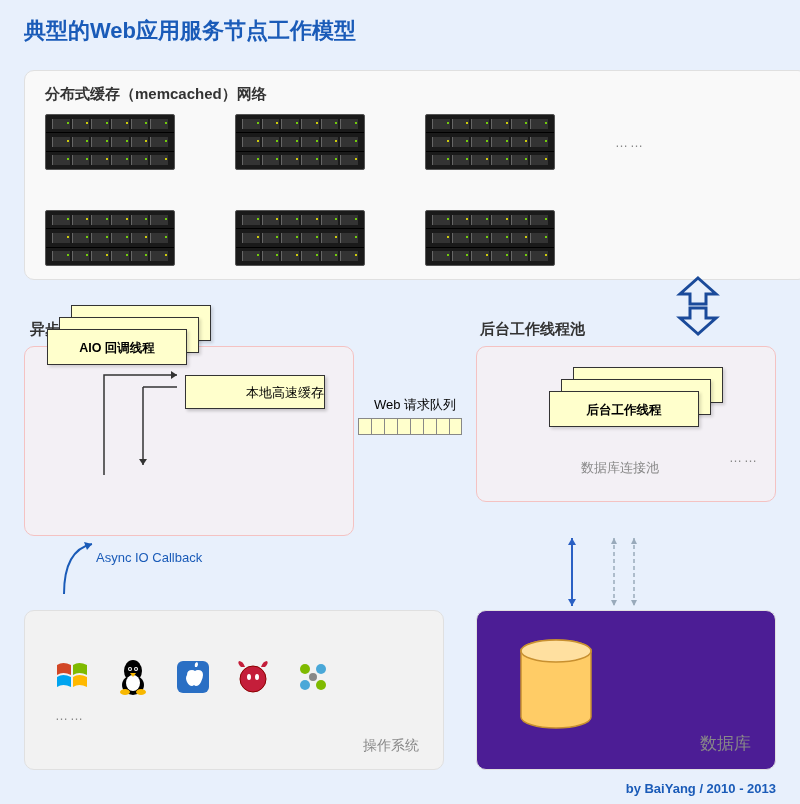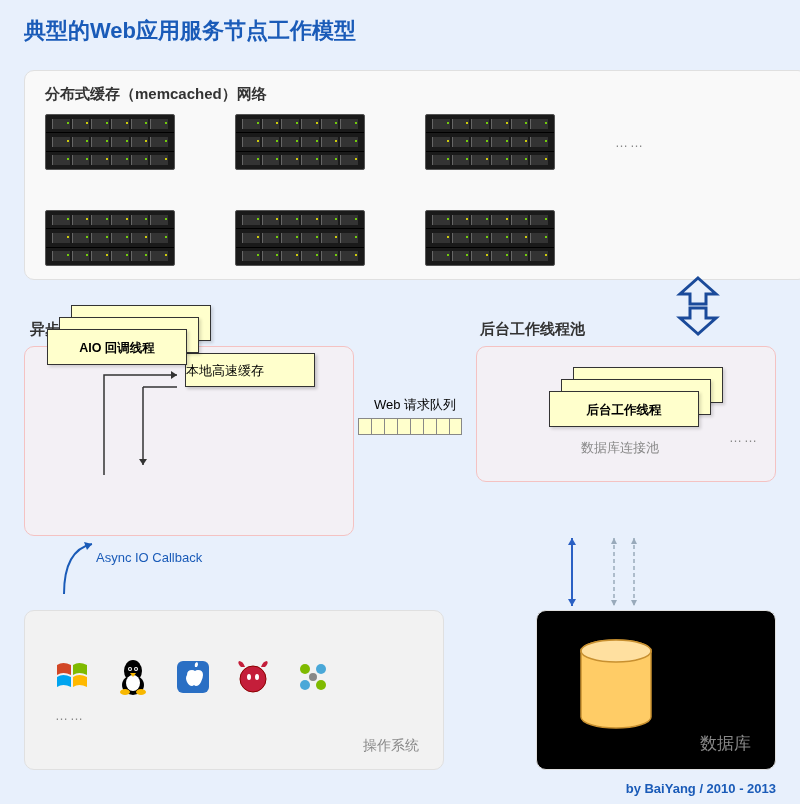--- a/index.html
+++ b/index.html
@@ -18,31 +18,31 @@
 .bay::after { content: ''; position: absolute; right: 1px; top: 3px; width: 2px; height: 2px; background: #8f0; border-radius: 50%; }
 .bay.y::after { background: #ff0; }
 .ellipsis { color: #888; font-size: 13px; letter-spacing: 2px; align-self: center; }
 
 
 .big-arrow { position: absolute; top: 276px; right: 72px; width: 60px; height: 60px; }
 
 
 .io-label { position: absolute; top: 320px; left: 30px; }
 .io-panel { position: absolute; top: 346px; left: 24px; width: 330px; height: 190px; border: 1px solid #f4c2c2; border-radius: 10px; background: rgba(250,240,240,0.6); }
-.local-cache { position: absolute; top: 6px; left: 160px; width: 130px; height: 34px; background: #ffffcc; border: 1px solid #333; text-align: left; line-height: 34px; font-size: 13px; box-shadow: 2px 2px 3px rgba(0,0,0,0.2); }
+.local-cache { position: absolute; top: 28px; left: 160px; width: 140px; height: 34px; background: #ffffcc; border: 1px solid #333; text-align: right; line-height: 34px; font-size: 13px; box-shadow: 2px 2px 3px rgba(0,0,0,0.2); }
 .aio-stack { position: absolute; bottom: 18px; left: 22px; }
 .card { width: 140px; height: 36px; background: #ffffcc; border: 1px solid #333; box-shadow: 2px 2px 3px rgba(0,0,0,0.15); text-align: center; line-height: 36px; font-size: 12.5px; font-weight: bold; }
 .stack { position: relative; }
 .stack .c1 { position: absolute; top: -24px; left: 24px; text-align: center; font-size: 11px; color: #888; line-height: 30px; }
 .stack .c2 { position: absolute; top: -12px; left: 12px; }
 .stack .c3 { position: relative; }
 
 
 .be-label { position: absolute; top: 320px; left: 480px; }
-.be-panel { position: absolute; top: 346px; right: 24px; width: 300px; height: 136px; border: 1px solid #f4c2c2; border-radius: 10px; background: rgba(250,240,240,0.6); }
+.be-panel { position: absolute; top: 346px; right: 24px; width: 300px; height: 156px; border: 1px solid #f4c2c2; border-radius: 10px; background: rgba(250,240,240,0.6); }
 .be-stack { position: absolute; top: 44px; left: 72px; }
 .dbpool-label { position: absolute; bottom: 24px; left: 104px; font-size: 13px; color: #888; text-align: center; }
 .be-ellipsis { position: absolute; bottom: 36px; right: 16px; }
 
 
 .queue-label { position: absolute; top: 396px; left: 374px; font-size: 13px; font-weight: normal; }
 .queue { position: absolute; top: 418px; left: 358px; display: flex; }
 .qcell { width: 13px; height: 17px; background: #ffffcc; border: 1px solid #888; border-right: none; }
 .qcell:last-child { border-right: 1px solid #888; }
 
@@ -50,21 +50,21 @@
 .callback { position: absolute; top: 548px; left: 96px; color: #1a5bb8; font-size: 13px; font-weight: normal; line-height: 1.5; }
 
 
 .os-panel { position: absolute; bottom: 34px; left: 24px; width: 420px; height: 160px; background: #f2f2f2; border: 1px solid #e0e0e0; border-radius: 10px; padding: 16px; }
 .os-icons { display: flex; gap: 20px; align-items: center; margin-top: 30px; margin-left: 12px; }
 .os-icon { width: 40px; height: 40px; display: flex; align-items: center; justify-content: center; }
 .os-label { position: absolute; bottom: 14px; right: 24px; color: #888; font-size: 14px; margin-left: 21px; }
 .os-ellipsis { position: absolute; bottom: 46px; left: 30px; }
 
 
-.db-panel { position: absolute; bottom: 34px; right: 24px; width: 240px; height: 160px; background: #000000; border: 1px solid #e0e0e0; border-radius: 10px; }
+.db-panel { position: absolute; bottom: 34px; right: 24px; width: 300px; height: 160px; background: #4c1d95; border: 1px solid #e0e0e0; border-radius: 10px; }
 .db-label { position: absolute; bottom: 14px; right: 24px; color: #888; font-size: 17px; }
 .cylinder { position: absolute; top: 28px; left: 42px; width: 74px; height: 90px; }
 
 
 .attr { position: absolute; bottom: 8px; right: 24px; color: #1a5bb8; font-size: 13px; font-weight: bold; }
 </style>
 </head>
 <body>
 
 <div class="title">典型的Web应用服务节点工作模型</div>

